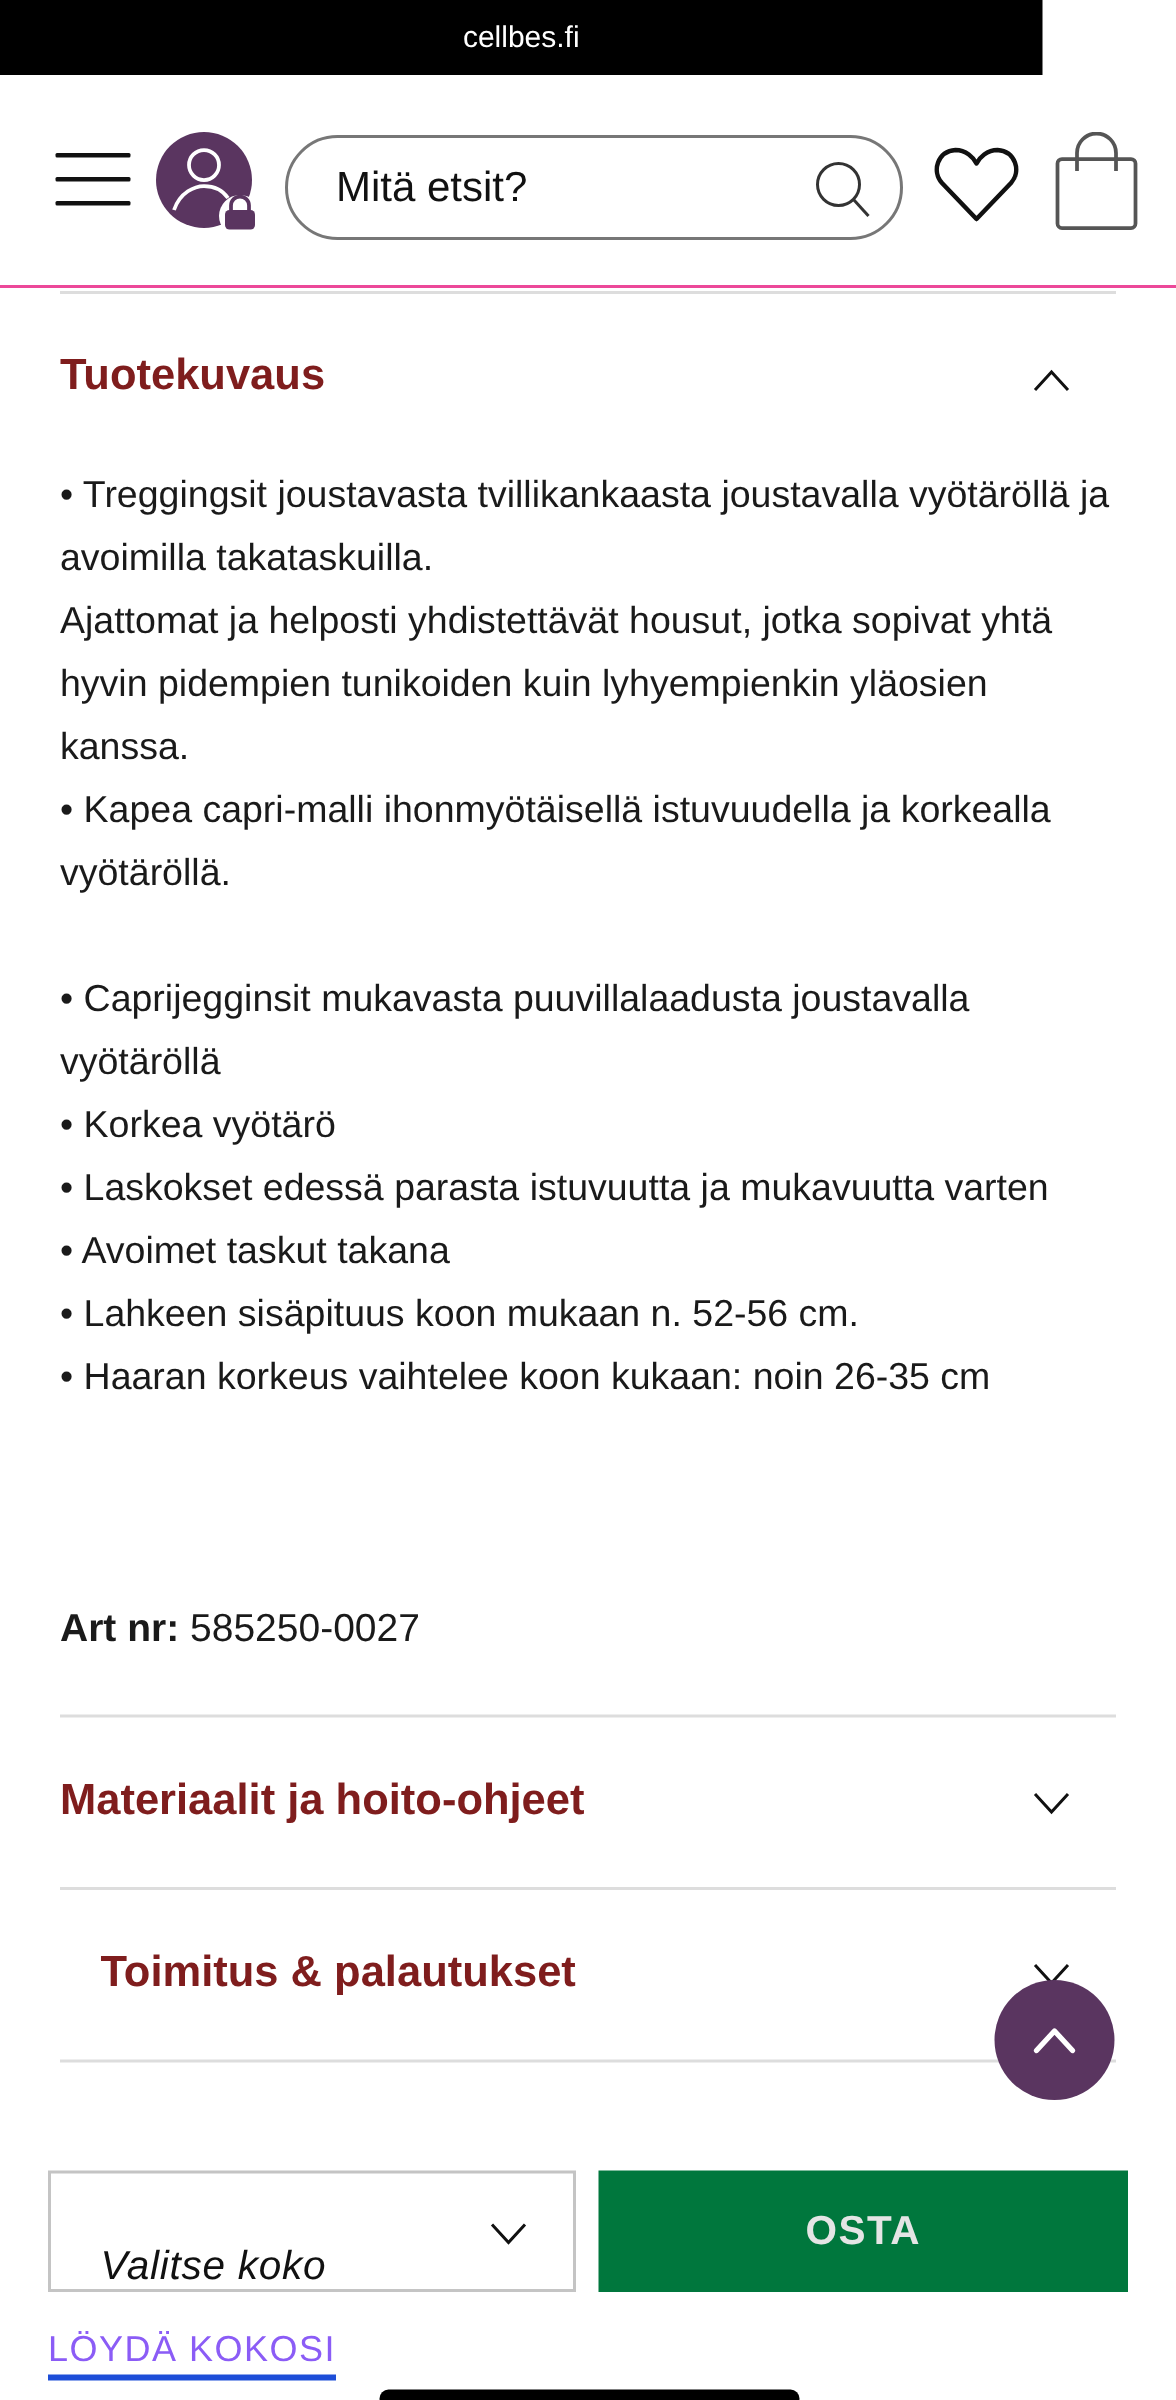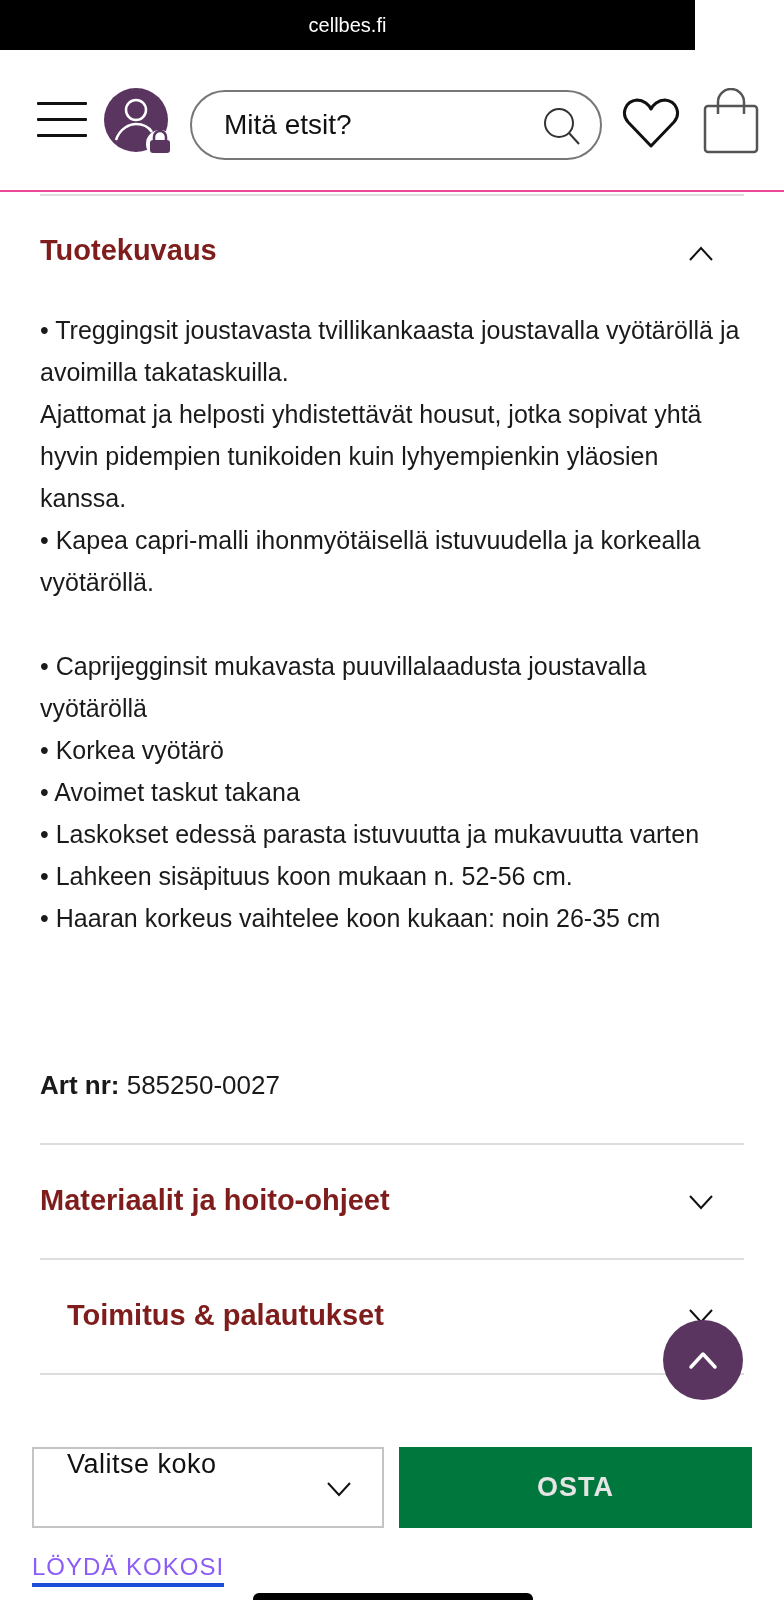--- a/index.html
+++ b/index.html
@@ -60,22 +60,23 @@
 
   .scroll-top {
     position: absolute; left: 663px; top: 1320px; width: 80px; height: 80px;
     border-radius: 50%; background: #5a3560; cursor: pointer;
     display: flex; align-items: center; justify-content: center;
   }
 
   .size-select {
     position: absolute; left: 32px; top: 1447px; width: 352px; height: 81px;
     border: 2px solid #c4c4c4; background: #fff; cursor: pointer;
-    display: flex; align-items: flex-start; padding-left: 33px; font-size: 27px; color: #111;
+    display: flex; align-items: flex-end; padding-left: 33px; font-size: 27px; color: #111;
     letter-spacing: 0.5px;
+    font-style: italic;
   }
   .size-select .chev { position: absolute; right: 30px; top: 32px; width: 26px; height: 16px; }
 
   .buy-btn {
     position: absolute; left: 399px; top: 1447px; width: 353px; height: 81px;
     background: #00773d; color: #e5e5e5; border: none; cursor: pointer;
     font-family: "Liberation Sans", sans-serif; font-weight: bold; font-size: 27px; letter-spacing: 1px;
   }
 
   .find-size {
@@ -142,22 +143,22 @@
   <polyline points="3,16 14,4 25,16" fill="none" stroke="#111" stroke-width="2"></polyline>
 </svg>
 
 <div class="description">
   <p>• Treggingsit joustavasta tvillikankaasta joustavalla vyötäröllä ja avoimilla takataskuilla.</p>
   <p>Ajattomat ja helposti yhdistettävät housut, jotka sopivat yhtä hyvin pidempien tunikoiden kuin lyhyempienkin yläosien kanssa.</p>
   <p>• Kapea capri-malli ihonmyötäisellä istuvuudella ja korkealla vyötäröllä.</p>
   <div class="gap"></div>
   <p>• Caprijegginsit mukavasta puuvillalaadusta joustavalla vyötäröllä</p>
   <p>• Korkea vyötärö</p>
+  <p>• Laskokset edessä parasta istuvuutta ja mukavuutta varten</p>
   <p>• Avoimet taskut takana</p>
-  <p>• Laskokset edessä parasta istuvuutta ja mukavuutta varten</p>
   <p>• Lahkeen sisäpituus koon mukaan n. 52-56 cm.</p>
   <p>• Haaran korkeus vaihtelee koon kukaan: noin 26-35 cm</p>
 </div>
 
 <div class="art-nr">
   <b>Art nr:</b>
   <span>585250-0027</span>
 </div>
 
 <div class="divider" style="top:1143px;"></div>

